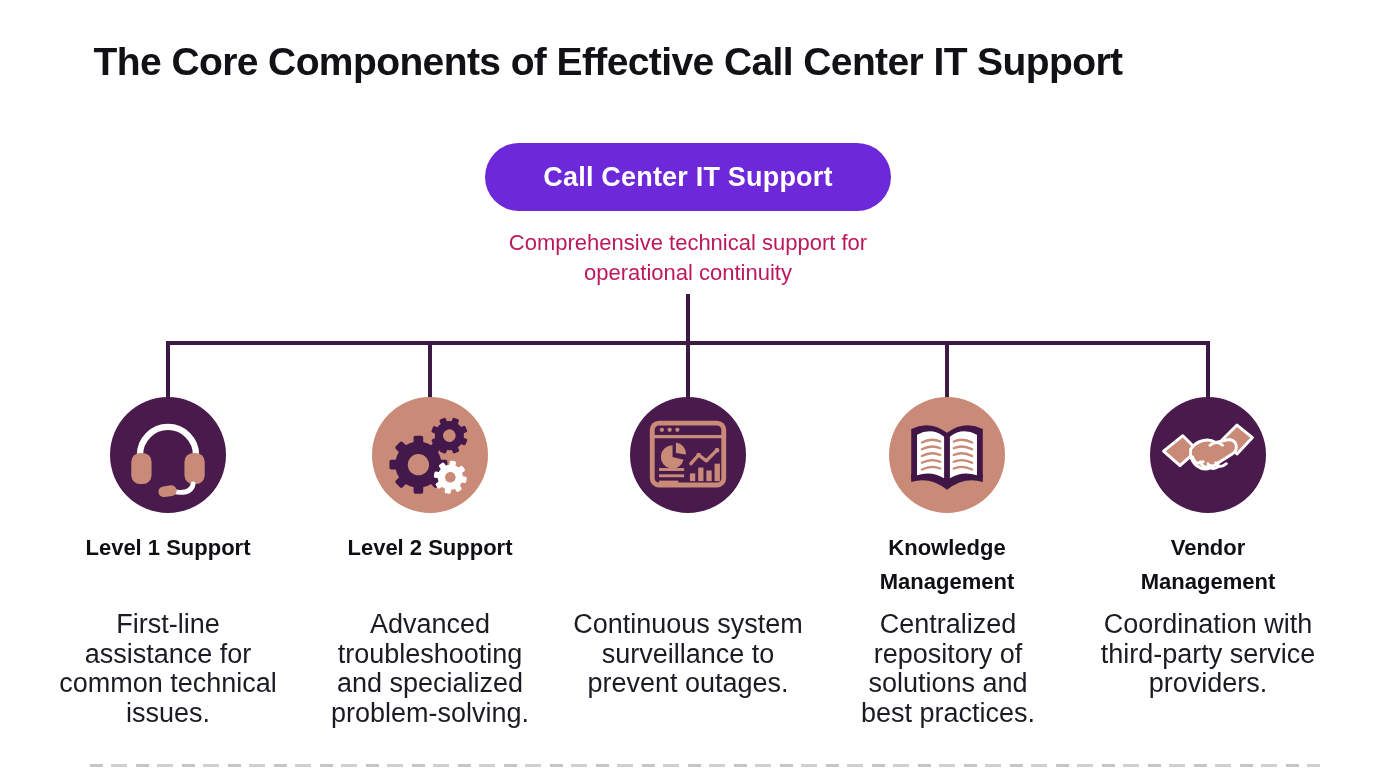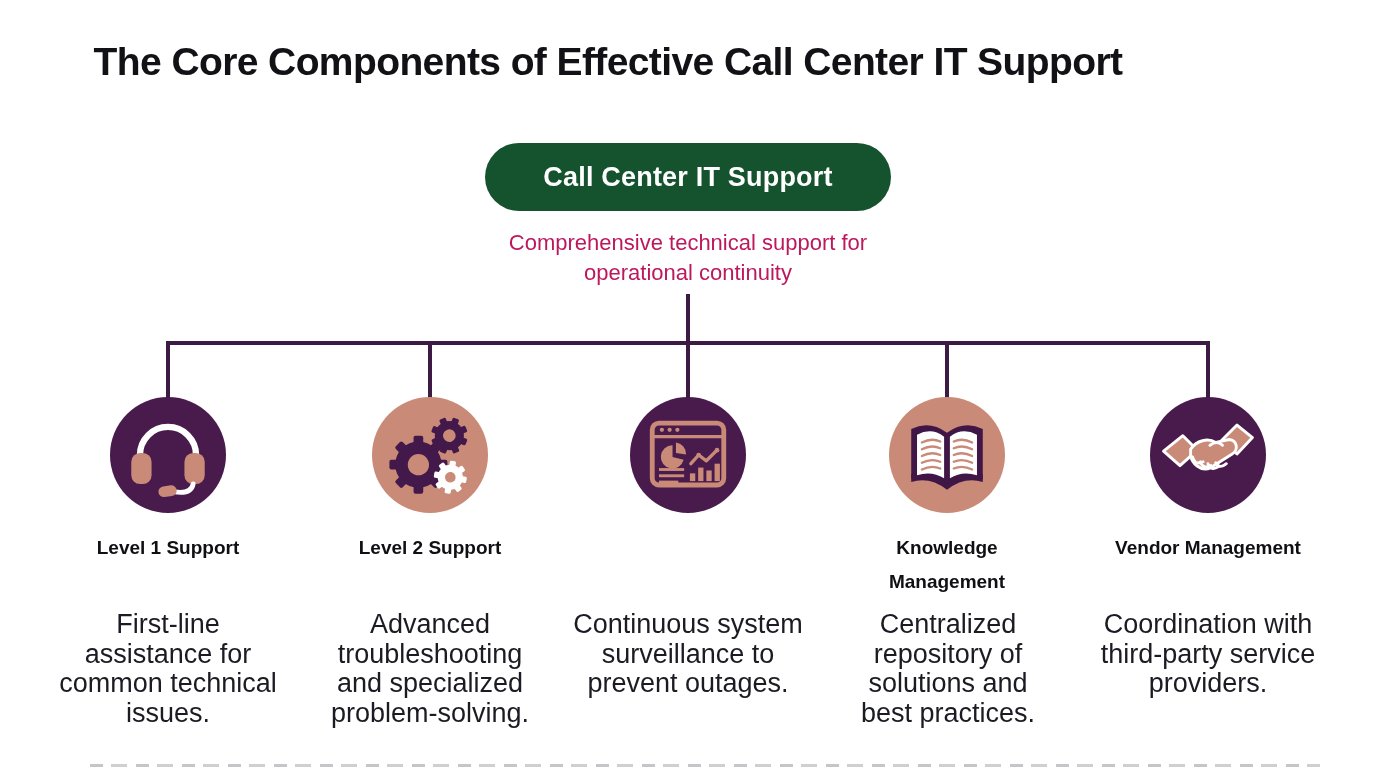--- a/index.html
+++ b/index.html
@@ -9,21 +9,21 @@
   .stage { position: absolute; left: 0; top: 0; width: 1376px; height: 768px; }
 
   .title {
     position: absolute; left: 0; top: 40px; width: 1216px;
     text-align: center; font-size: 39px; font-weight: 700;
     letter-spacing: -0.6px; color: #121216;
   }
 
   .root-pill {
     position: absolute; left: 485px; top: 143px; width: 406px; height: 68px;
-    background: #14532d; border-radius: 40px;
+    background: #6d28d9; border-radius: 40px;
     display: flex; align-items: center; justify-content: center;
     color: #ffffff; font-size: 27px; font-weight: 700; letter-spacing: 0.2px;
   }
 
   .root-desc {
     position: absolute; left: 503px; top: 228px; width: 370px;
     text-align: center; font-size: 22px; line-height: 30px; color: #be185d;
   }
 
   .line { position: absolute; background: #3d1a44; }
@@ -39,21 +39,21 @@
   }
   .circle-purple { background: #491a4c; }
   .circle-salmon { background: #c98a78; }
   .c-1 { left: 110px; } .c-2 { left: 372px; } .c-3 { left: 630px; }
   .c-4 { left: 889px; } .c-5 { left: 1150px; }
 
   .node-circle svg { width: 116px; height: 116px; display: block; }
 
   .col-title {
     position: absolute; top: 531px; width: 240px;
-    text-align: center; font-size: 19px; font-weight: 700;
+    text-align: center; font-size: 22px; font-weight: 700;
     line-height: 34px; color: #101014;
   }
   .t-1 { left: 48px; }  .t-2 { left: 310px; } .t-3 { left: 568px; }
   .t-4 { left: 827px; } .t-5 { left: 1088px; }
   .col-title .inner { display: inline-block; max-width: 205px; }
 
   .col-desc {
     position: absolute; top: 610px;
     text-align: center; font-size: 27px; line-height: 29.5px; color: #1b1b23;
   }

